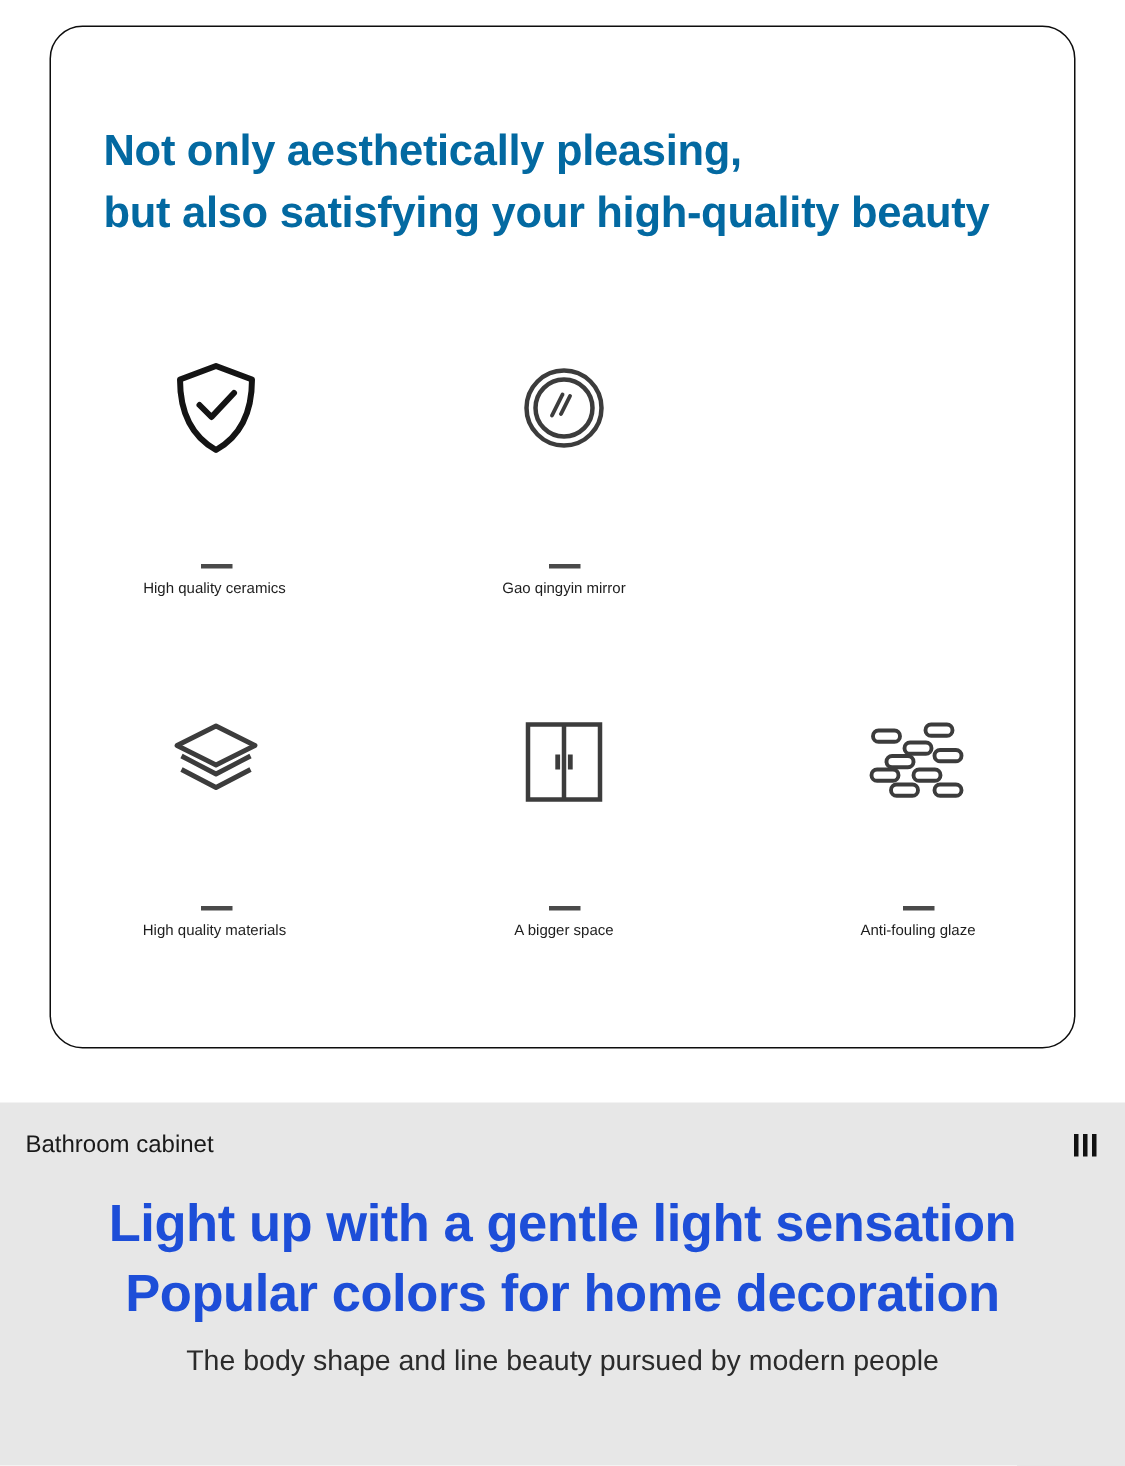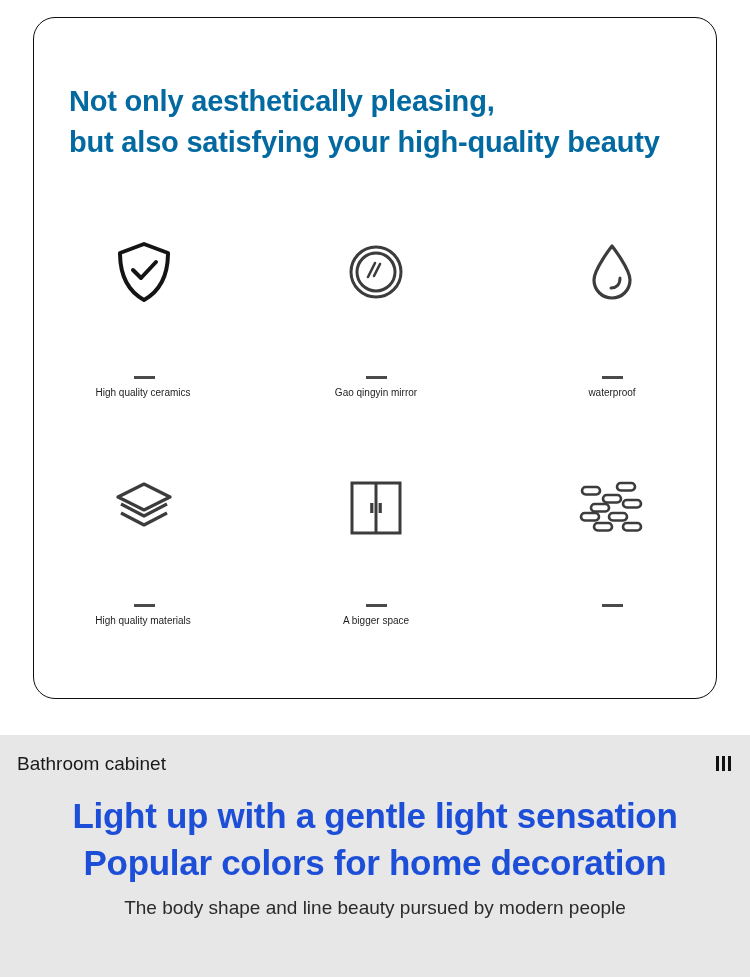--- a/index.html
+++ b/index.html
@@ -120,21 +120,21 @@
     top: 0;
     width: 750px;
     height: 57px;
     display: flex;
     align-items: center;
     justify-content: space-between;
     padding: 0 17px;
     box-sizing: border-box;
   }
   .crumb-title {
-    font-size: 19px;
+    font-size: 16px;
     color: #1a1a1a;
     font-family: "Liberation Sans Narrow", "Liberation Sans", sans-serif;
   }
   .menu-icon {
     display: flex;
     gap: 3px;
     align-items: center;
     padding: 4px 2px;
   }
   .menu-icon i {
@@ -200,30 +200,20 @@
               <circle cx="28" cy="28" r="25" stroke="#3c3c3c" stroke-width="3" fill="none"></circle>
               <circle cx="28" cy="28" r="19" stroke="#3c3c3c" stroke-width="3" fill="none"></circle>
               <path d="M20 33 L27 19" stroke="#3c3c3c" stroke-width="2.6" stroke-linecap="round"></path>
               <path d="M26 32 L32 20" stroke="#3c3c3c" stroke-width="2.6" stroke-linecap="round"></path>
             </svg>
           </div>
           <div class="dash"></div>
           <div class="feature-label">Gao qingyin mirror</div>
         </div>
 
-        <div class="feature-cell cell-c2">
-          <div class="icon-wrap">
-            <svg width="46" height="60" viewBox="0 0 46 60" fill="none">
-              <path d="M23 4 C23 4 41 27 41 38 C41 48 33 56 23 56 C13 56 5 48 5 38 C5 27 23 4 23 4 Z" stroke="#3c3c3c" stroke-width="3.2" stroke-linejoin="round" fill="none"></path>
-              <path d="M31 36 C31 43 27 46 22 46" stroke="#3c3c3c" stroke-width="3" stroke-linecap="round" fill="none"></path>
-            </svg>
-          </div>
-          <div class="dash"></div>
-          <div class="feature-label">waterproof</div>
-        </div>
       </div>
 
       <div class="feature-row row-2">
 
         <div class="feature-cell cell-c0">
           <div class="icon-wrap">
             <svg width="62" height="56" viewBox="0 0 62 56" fill="none">
               <path d="M31 4 L57 17 L31 30 L5 17 Z" stroke="#3c3c3c" stroke-width="3.2" stroke-linejoin="round" fill="none"></path>
               <path d="M8 24 L31 36 L54 24" stroke="#3c3c3c" stroke-width="3.2" stroke-linejoin="round" fill="none"></path>
               <path d="M8 33 L31 45 L54 33" stroke="#3c3c3c" stroke-width="3.2" stroke-linejoin="round" fill="none"></path>
@@ -256,20 +246,21 @@
                 <rect x="12" y="24" width="18" height="7.5" rx="3.75"></rect>
                 <rect x="44" y="20" width="18" height="7.5" rx="3.75"></rect>
                 <rect x="2" y="33" width="18" height="7.5" rx="3.75"></rect>
                 <rect x="30" y="33" width="18" height="7.5" rx="3.75"></rect>
                 <rect x="15" y="43" width="18" height="7.5" rx="3.75"></rect>
                 <rect x="44" y="43" width="18" height="7.5" rx="3.75"></rect>
               </g>
             </svg>
           </div>
           <div class="dash"></div>
+          <div class="feature-label">Anti-fouling glaze</div>
         </div>
       </div>
 
     </div>
   </div>
 </div>
 
 <div class="bottom-section">
 
   <div class="crumb-bar">

